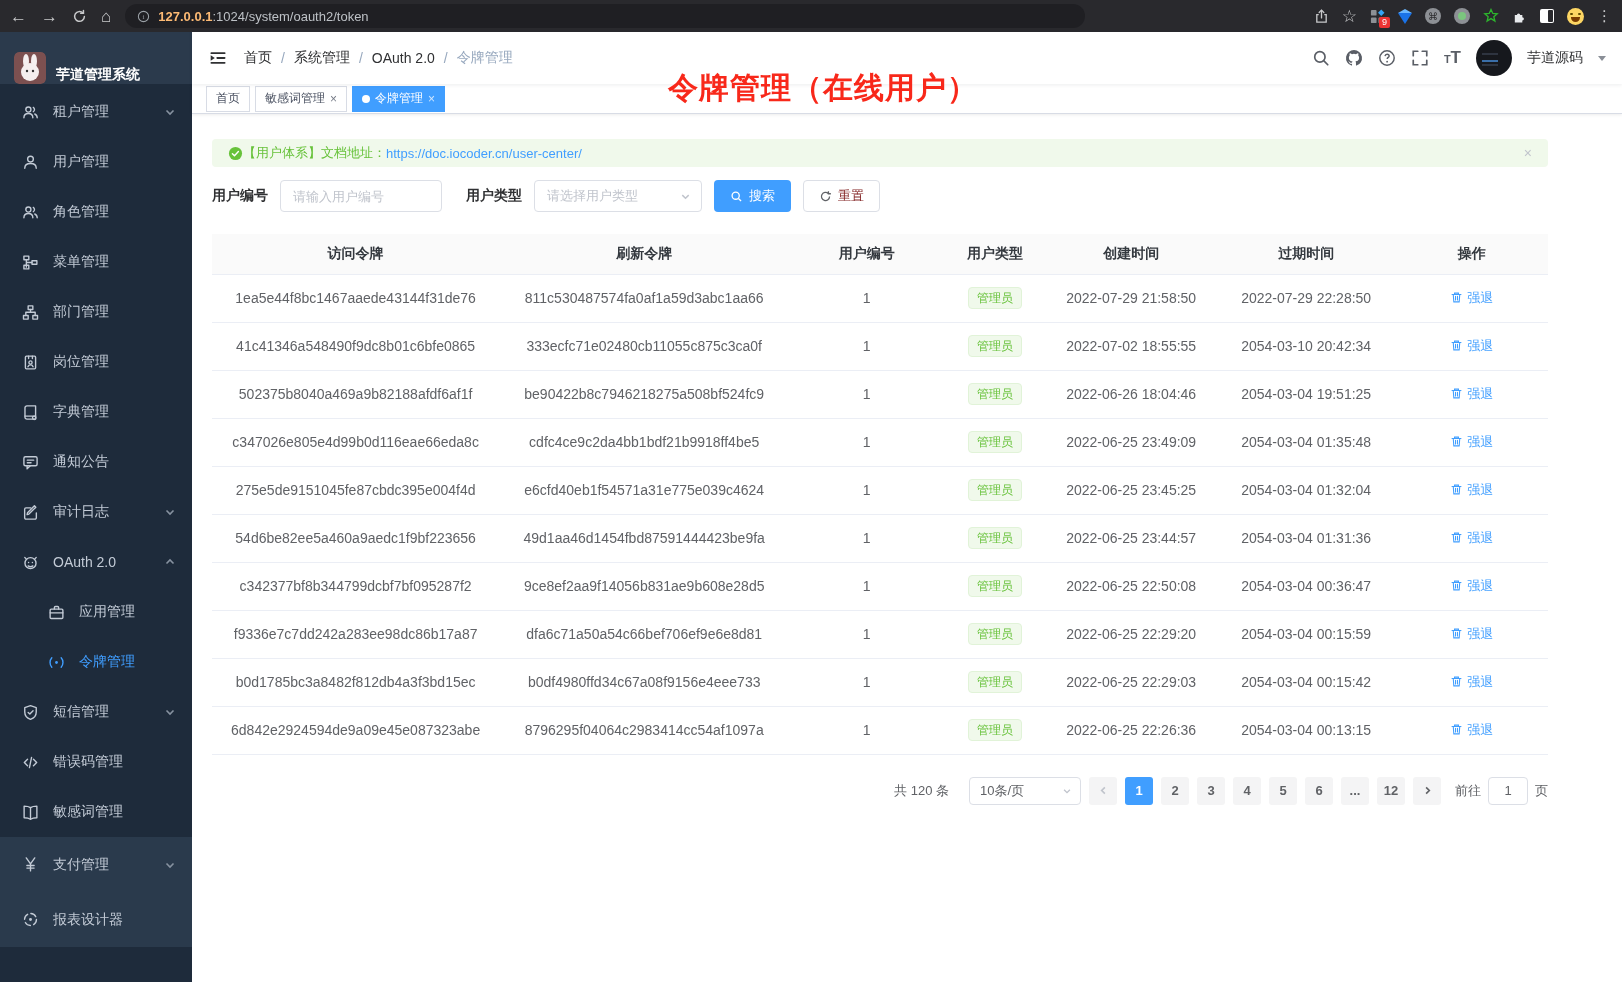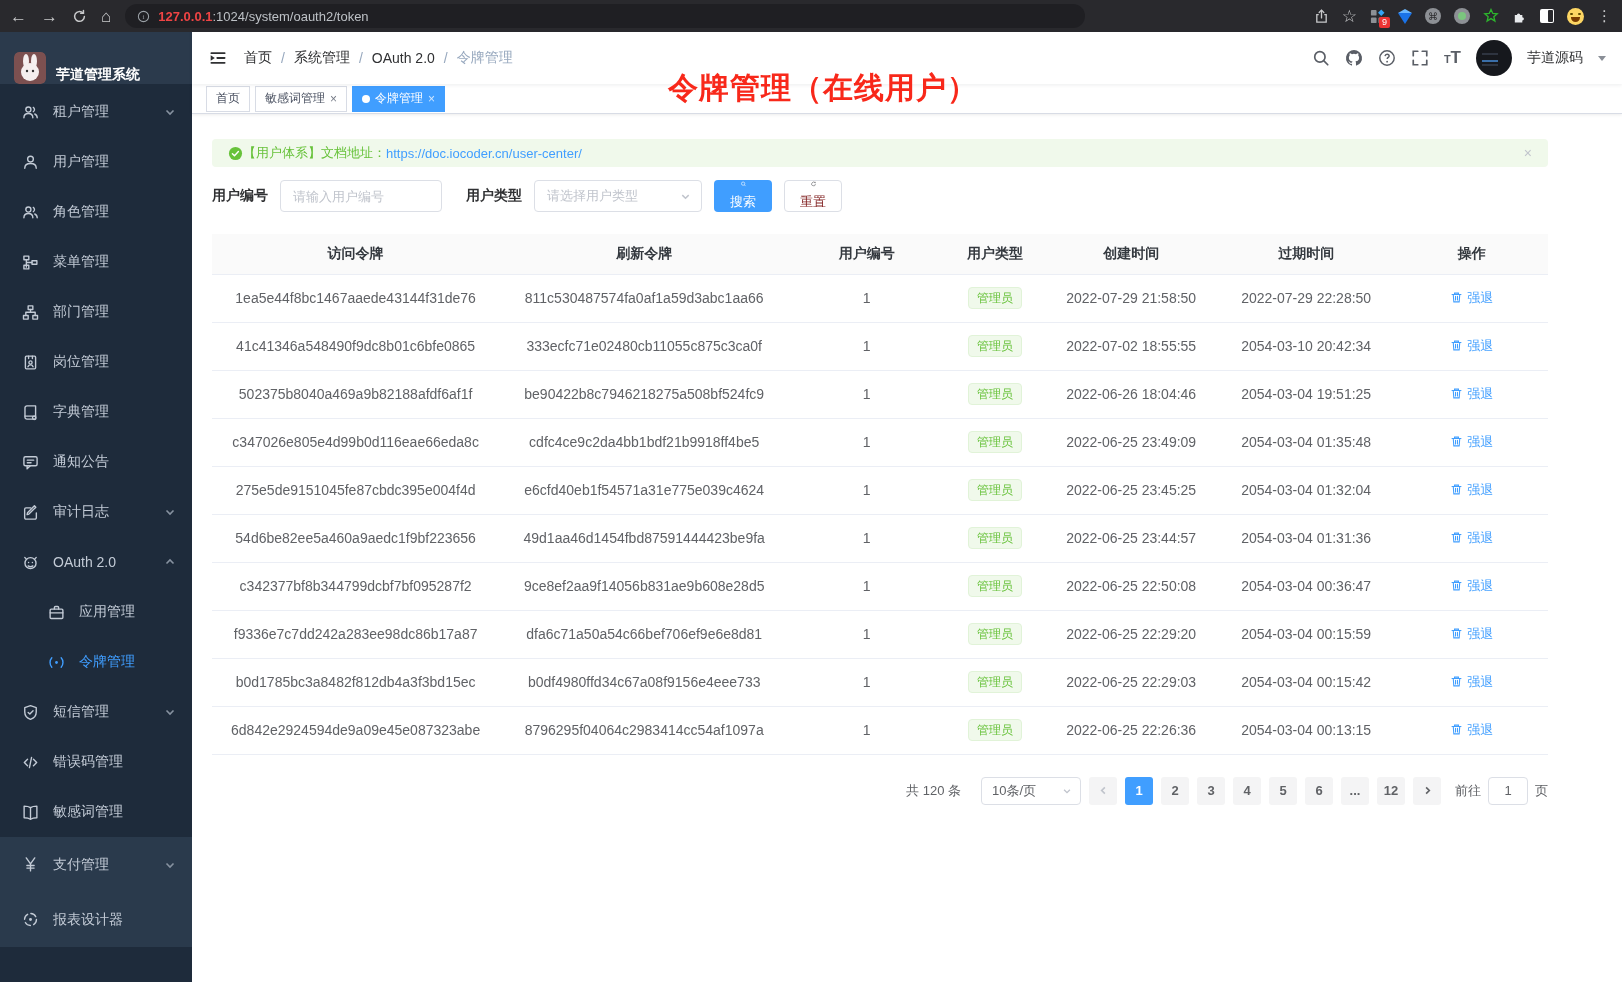--- a/index.html
+++ b/index.html
@@ -5,21 +5,21 @@
   * { margin:0; padding:0; box-sizing:border-box; }
   html,body { width:1622px; height:982px; overflow:hidden; background:#fff;
               font-family:"Liberation Sans","DejaVu Sans",sans-serif; }
 
   
   .browser { height:32px; background:#29292d; display:flex; align-items:center; padding:0 10px; gap:14px; }
   .b-navbtn { color:#c8c9cb; font-size:17px; line-height:1; cursor:pointer; }
   .b-ic { display:inline-flex; align-items:center; }
   .urlbar { flex:1; max-width:960px; height:24px; background:#1f1f23; border-radius:12px;
             display:flex; align-items:center; gap:8px; padding:0 12px; color:#9aa0a6; font-size:13px; }
-  .url-host { color:#ef4444; font-weight:700; }
+  .url-host { color:#fdba74; font-weight:700; }
   .url-path { color:#bdc1c6; }
   .b-right { display:flex; align-items:center; gap:13px; margin-left:auto; }
   .ext { position:relative; display:inline-flex; align-items:center; }
   .ext-badge { position:absolute; bottom:-4px; right:-5px; background:#e33; color:#fff; font-size:9px;
                padding:0 3px; border-radius:2px; line-height:11px; }
   .gem { width:0;height:0;border-left:7px solid transparent;border-right:7px solid transparent;border-top:11px solid #1a73e8; position:relative; }
   .gem:before { content:""; position:absolute; left:-7px; top:-15px; border-left:7px solid transparent;border-right:7px solid transparent;border-bottom:4px solid #6ab7ff; }
   .circ { width:16px;height:16px;border-radius:50%; background:#8d9095; display:flex;align-items:center;justify-content:center; font-size:10px; color:#2c2c2e; }
   .circ.green:after { content:""; width:8px;height:8px;border-radius:50%;background:#7bc67e; }
   .half-sq { width:14px;height:14px;background:#fff; border-radius:2px; position:relative; }
@@ -91,42 +91,42 @@
   .filters { margin-top:13px; display:flex; align-items:center; }
   .f-label { font-size:14px; font-weight:700; color:#303133; margin-right:12px; }
   .f-input { width:162px; height:32px; border:1px solid #dcdfe6; border-radius:4px; padding:0 12px; font-size:13px; color:#606266;
              font-family:inherit; outline:none; }
   .f-input::placeholder { color:#c0c4cc; }
   .f-select { width:168px; height:32px; border:1px solid #dcdfe6; border-radius:4px; padding:0 10px 0 12px; font-size:13px;
               color:#c0c4cc; display:flex; align-items:center; justify-content:space-between; cursor:pointer; }
   .f-select svg { width:11px; height:11px; stroke:#c0c4cc; fill:none; stroke-width:1.6; }
   .gap24 { width:24px; } .gap12 { width:12px; }
   .btn { height:32px; border-radius:4px; font-size:13px; display:inline-flex; align-items:center; gap:6px; padding:0 15px;
-         cursor:pointer; border:1px solid transparent; font-family:inherit;flex-direction:column; }
+         cursor:pointer; border:1px solid transparent; font-family:inherit; }
   .btn svg { width:13px; height:13px; display:block; }
   .btn-primary { background:#409eff; color:#fff; }
   .btn-primary svg { stroke:#fff; fill:none; stroke-width:1.6; }
   .btn-plain { background:#fff; color:#7f1d1d; border-color:#dcdfe6;font-family:Liberation Serif, serif; }
   .btn-plain svg { stroke:#606266; fill:none; stroke-width:1.6; }
 
   
   table.grid { margin-top:22px; width:100%; border-collapse:collapse; table-layout:fixed; }
   .grid th { height:40px; background:#fafafa; font-size:14px; font-weight:700; color:#34393f; text-align:center;
              border-bottom:1px solid #ebeef5; }
   .grid td { height:48px; font-size:14px; color:#606266; text-align:center; border-bottom:1px solid #ebeef5;
              white-space:nowrap; overflow:hidden; }
   .badge { display:inline-block; background:#f0f9eb; border:1px solid #e1f3d8; color:#67c23a; font-size:12px;
            border-radius:4px; padding:3px 8px; line-height:1.2; }
   .act-link { color:#409eff; display:inline-flex; align-items:center; gap:4px; cursor:pointer; font-size:13px; }
   .act-link svg { width:13px; height:13px; stroke:#409eff; fill:none; stroke-width:1.3; stroke-linecap:round; }
 
   
   .pager { margin-top:22px; display:flex; align-items:center; justify-content:flex-end; gap:8px; font-size:13px; color:#606266; }
   .pg-total { margin-right:12px; }
-  .pg-size { width:100px; height:28px; border:1px solid #dcdfe6; border-radius:4px; display:flex; align-items:center;
+  .pg-size { width:112px; height:28px; border:1px solid #dcdfe6; border-radius:4px; display:flex; align-items:center;
              justify-content:space-between; padding:0 8px 0 10px; cursor:pointer; }
   .pg-size svg { width:10px; height:10px; stroke:#c0c4cc; fill:none; stroke-width:1.6; }
   .pg-btn { min-width:28px; height:28px; border-radius:3px; background:#f4f4f5; display:inline-flex; align-items:center;
             justify-content:center; padding:0 4px; cursor:pointer; color:#606266; font-weight:700; font-size:13px; }
   .pg-btn.arrow svg { width:11px; height:11px; stroke:#606266; fill:none; stroke-width:1.8; }
   .pg-btn.arrow.disabled svg { stroke:#c0c4cc; }
   .pg-btn.active { background:#409eff; color:#fff; }
   .pg-goto { display:flex; align-items:center; gap:7px; margin-left:6px; }
   .pg-input { width:40px; height:28px; border:1px solid #dcdfe6; border-radius:4px; text-align:center; font-size:13px;
               color:#606266; outline:none; font-family:inherit; }

